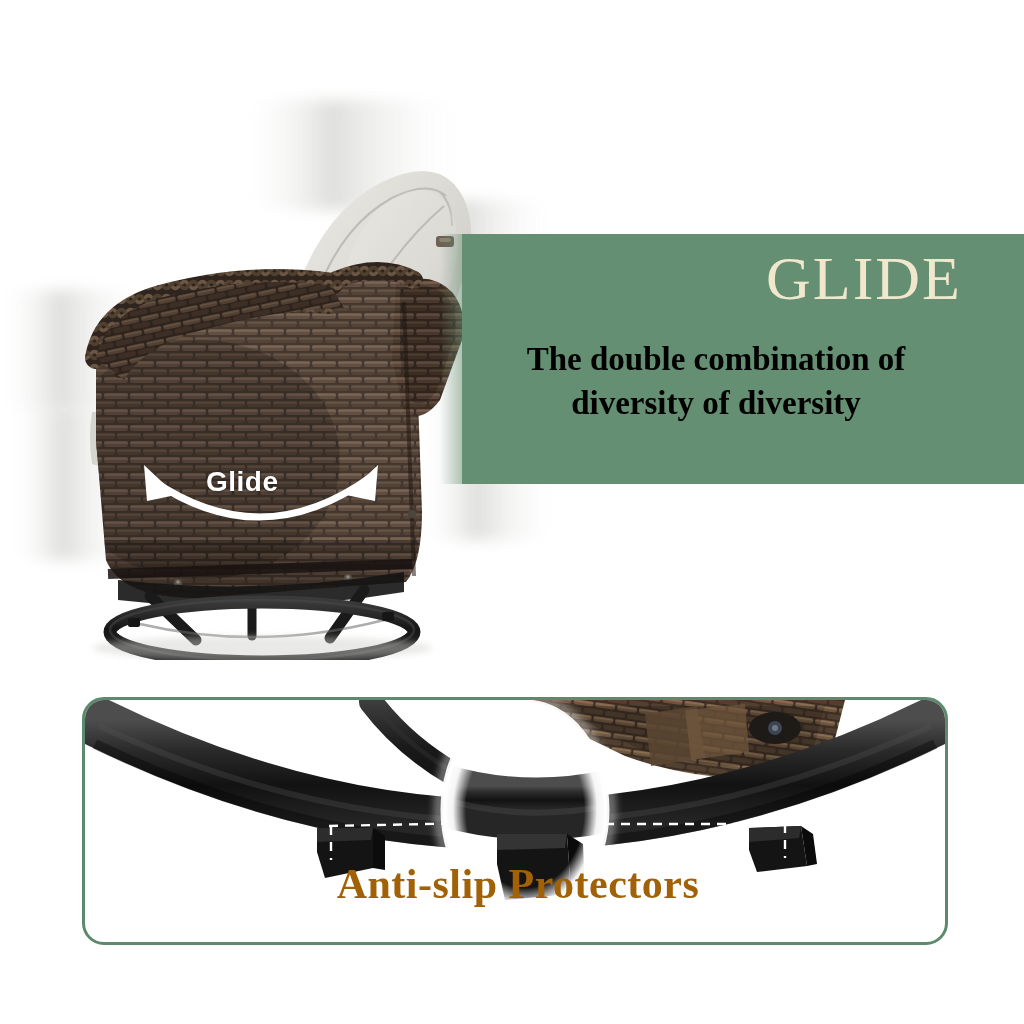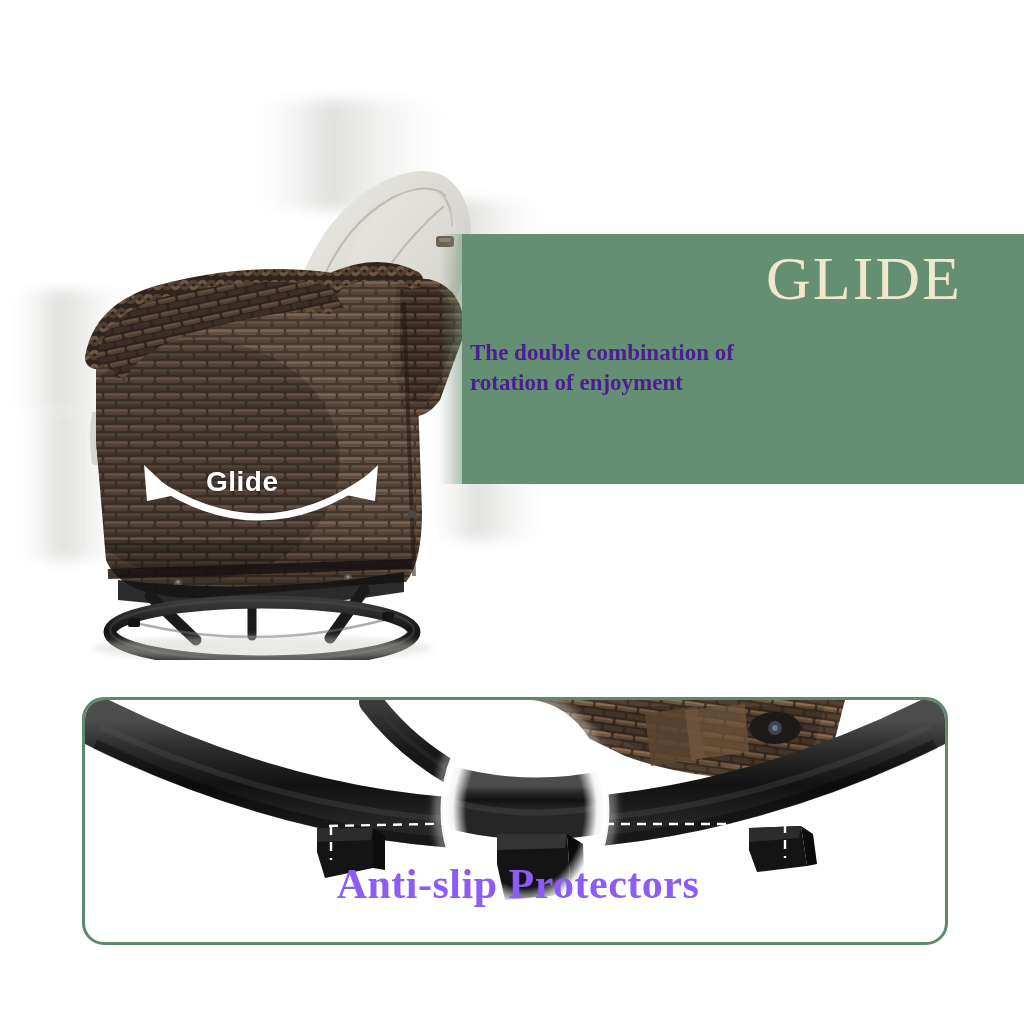--- a/index.html
+++ b/index.html
@@ -53,25 +53,25 @@
     font-weight: 400;
     font-size: 62px;
     letter-spacing: 2px;
     line-height: 1.05;
   }
   #glide-body {
     position: absolute;
     left: 470px;
     top: 338px;
     width: 492px;
-    text-align: left;
-    color: #4c1d95;
+    text-align: center;
+    color: #000000;
     font-family: "Liberation Serif", serif;
     font-weight: 700;
-    font-size: 23px;
+    font-size: 33px;
     line-height: 1.32;
   }
 
   
   #chair-art {
     position: absolute;
     left: 0; top: 40px;
     width: 560px; height: 620px;
   }
 
@@ -100,21 +100,21 @@
     box-sizing: border-box;
     background: #ffffff;
     overflow: hidden;
   }
   #anti-slip-caption {
     position: absolute;
     left: 0;
     top: 160px;
     width: 866px;
     text-align: center;
-    color: #8b5cf6;
+    color: #a16207;
     font-family: "Liberation Serif", serif;
     font-weight: 700;
     font-size: 42px;
     letter-spacing: 0.5px;
   }
   .svgfull { display:block; width:100%; height:100%; }
 </style>
 </head>
 <body>
 
@@ -280,21 +280,21 @@
       </svg>
     </div>
 
     <div id="green-panel-fade"></div>
     <div id="green-panel"></div>
 
     <div id="glide-heading">GLIDE</div>
 
     <div id="glide-body">
       <div>The double combination of</div>
-      <div>rotation of enjoyment</div>
+      <div>diversity of diversity</div>
     </div>
 
     <div id="glide-arrow-label">Glide</div>
   </div>
 
   <div id="bottom-panel">
     <div style="position:absolute;left:0;top:0;width:860px;height:242px;">
       <svg class="svgfull" viewBox="0 0 860 242" xmlns="http://www.w3.org/2000/svg" aria-hidden="true">
         <defs>
           <linearGradient id="barGrad" x1="0" y1="0" x2="0" y2="1">

